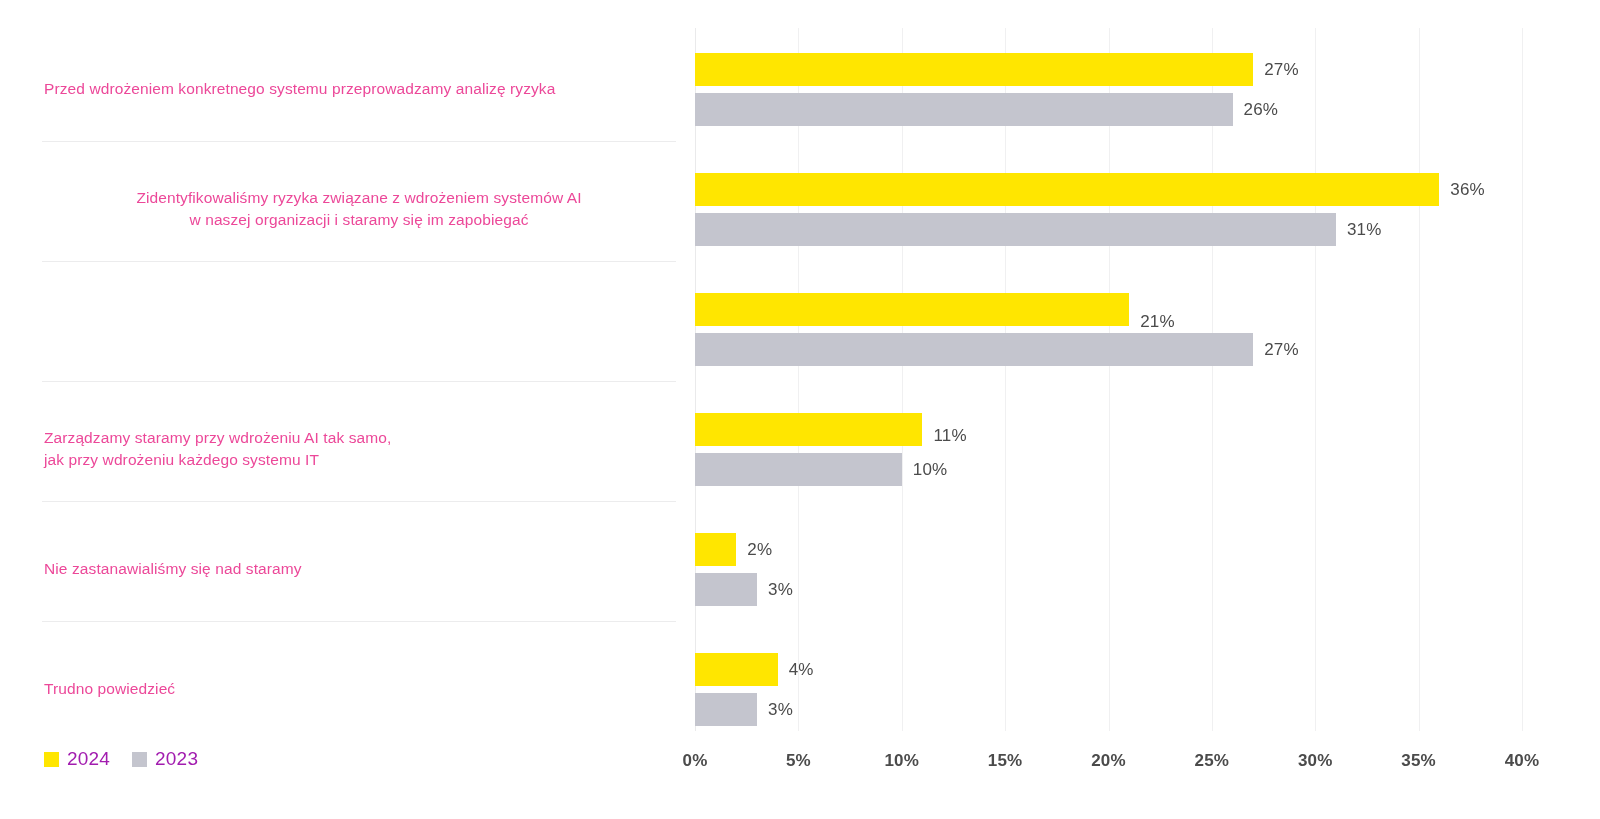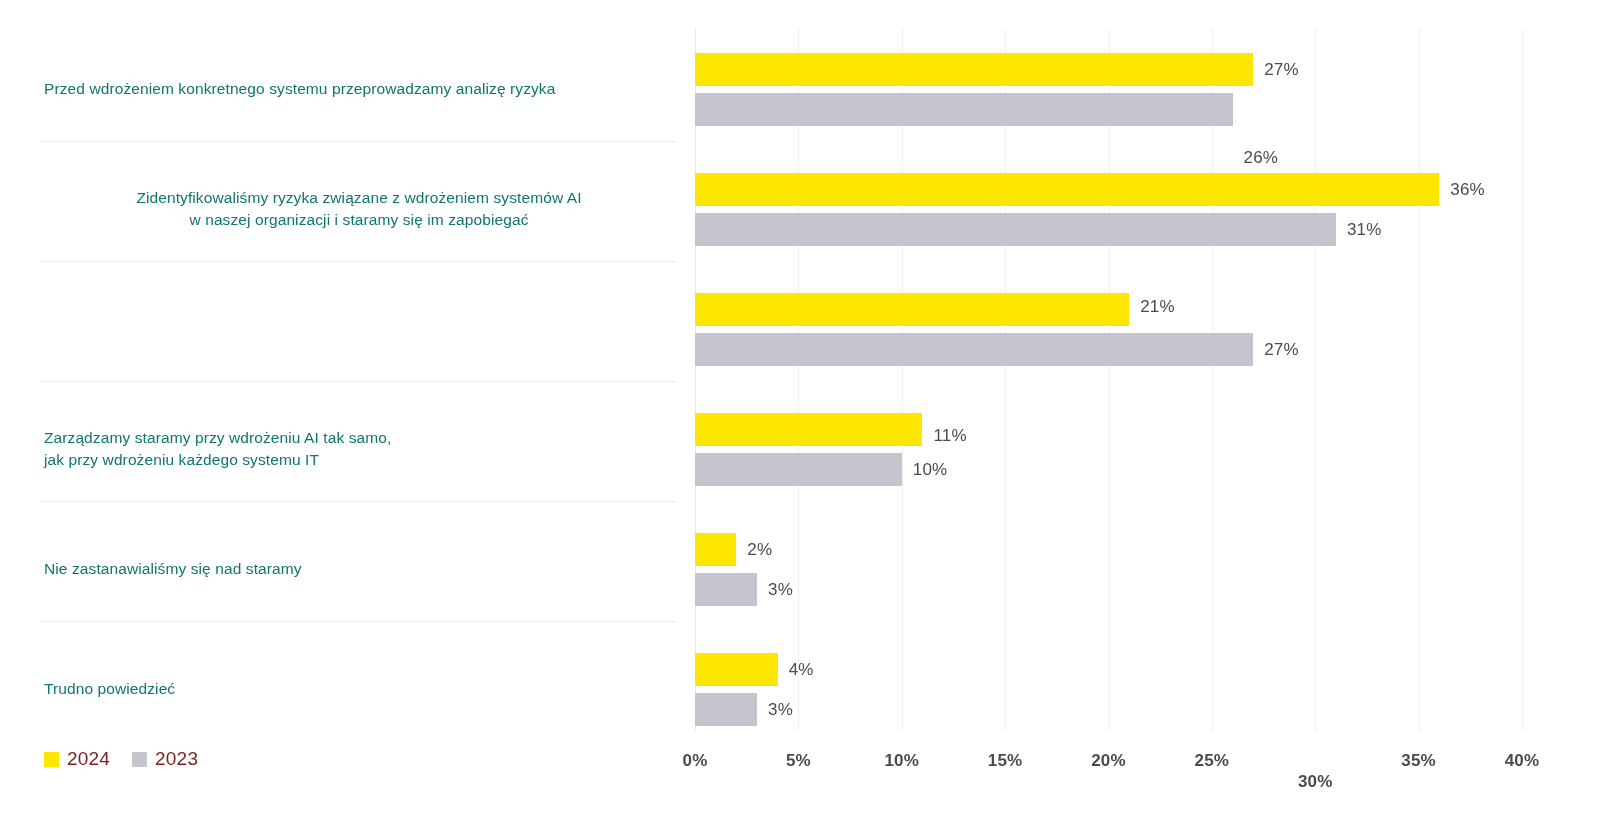--- a/index.html
+++ b/index.html
@@ -28,21 +28,21 @@
     position: absolute;
     left: 0;
     top: 0;
     width: 676px;
     height: 731px;
   }
   .cat-label {
     position: absolute;
     left: 44px;
     width: 630px;
-    color: #0f766e;
+    color: #ec4899;
     font-size: 15.5px;
     line-height: 22px;
     letter-spacing: 0.1px;
     white-space: pre-line;
   }
   .cat-sep {
     position: absolute;
     left: 42px;
     width: 634px;
     height: 1px;
@@ -121,21 +121,21 @@
     gap: 8px;
   }
   .legend-swatch {
     width: 15px;
     height: 15px;
     display: inline-block;
   }
   .legend-swatch.y2024 { background: #ffe600; }
   .legend-swatch.y2023 { background: #c4c5ce; }
   .legend-text {
-    color: #7f1d1d;
+    color: #a21caf;
     font-size: 19px;
     letter-spacing: 0.2px;
   }
 </style>
 </head>
 <body>
 
 <div id="chart-root">
 
   <div class="labels-col">
@@ -161,49 +161,49 @@
       <div class="gridline" style="left: 413.5px;"></div>
       <div class="gridline" style="left: 516.875px;"></div>
       <div class="gridline" style="left: 620.25px;"></div>
       <div class="gridline" style="left: 723.625px;"></div>
       <div class="gridline" style="left: 827px;"></div>
       <div class="bar y2024" style="left: 0px; top: 53px; width: 558.225px;"></div>
       <div class="bar-value" style="left: 569.225px; top: 53px;">27%</div>
       <div class="bar y2024" style="left: 0px; top: 173px; width: 744.3px;"></div>
       <div class="bar-value" style="left: 755.3px; top: 173px;">36%</div>
       <div class="bar y2024" style="left: 0px; top: 293px; width: 434.175px;"></div>
-      <div class="bar-value" style="left: 445.175px; top: 290px; text-align: center;">21%</div>
+      <div class="bar-value" style="left: 445.175px; top: 305px; text-align: center;">21%</div>
       <div class="bar y2024" style="left: 0px; top: 413px; width: 227.425px;"></div>
       <div class="bar-value" style="left: 238.425px; top: 413px; margin-top: 6px;">11%</div>
       <div class="bar y2024" style="left: 0px; top: 533px; width: 41.35px;"></div>
       <div class="bar-value" style="left: 52.35px; top: 533px;">2%</div>
       <div class="bar y2024" style="left: 0px; top: 653px; width: 82.7px;"></div>
       <div class="bar-value" style="left: 93.7px; top: 653px;">4%</div>
       <div class="bar y2023" style="left: 0px; top: 93px; width: 537.55px;"></div>
-      <div class="bar-value" style="left: 548.55px; top: 93px; margin-top: 48px;">26%</div>
+      <div class="bar-value" style="left: 548.55px; top: 93px;">26%</div>
       <div class="bar y2023" style="left: 0px; top: 213px; width: 640.925px;"></div>
       <div class="bar-value" style="left: 651.925px; top: 213px;">31%</div>
       <div class="bar y2023" style="left: 0px; top: 333px; width: 558.225px;"></div>
       <div class="bar-value" style="left: 569.225px; top: 333px;">27%</div>
       <div class="bar y2023" style="left: 0px; top: 453px; width: 206.75px;"></div>
       <div class="bar-value" style="left: 217.75px; top: 453px;">10%</div>
       <div class="bar y2023" style="left: 0px; top: 573px; width: 62.025px;"></div>
       <div class="bar-value" style="left: 73.025px; top: 573px;">3%</div>
       <div class="bar y2023" style="left: 0px; top: 693px; width: 62.025px;"></div>
       <div class="bar-value" style="left: 73.025px; top: 693px;">3%</div>
     </div>
 
   <div class="xaxis">
       <div class="xtick" style="left: 0px;">0%</div>
       <div class="xtick" style="left: 103.375px;">5%</div>
       <div class="xtick" style="left: 206.75px;">10%</div>
       <div class="xtick" style="left: 310.125px;">15%</div>
       <div class="xtick" style="left: 413.5px;">20%</div>
       <div class="xtick" style="left: 516.875px;">25%</div>
-      <div class="xtick" style="left: 620.25px; margin-top: 21px;">30%</div>
+      <div class="xtick" style="left: 620.25px;">30%</div>
       <div class="xtick" style="left: 723.625px;">35%</div>
       <div class="xtick" style="left: 827px;">40%</div>
     </div>
 
   <div class="legend">
       <div class="legend-item">
         <span class="legend-swatch y2024"></span>
         <span class="legend-text">2024</span>
       </div>
       <div class="legend-item">

